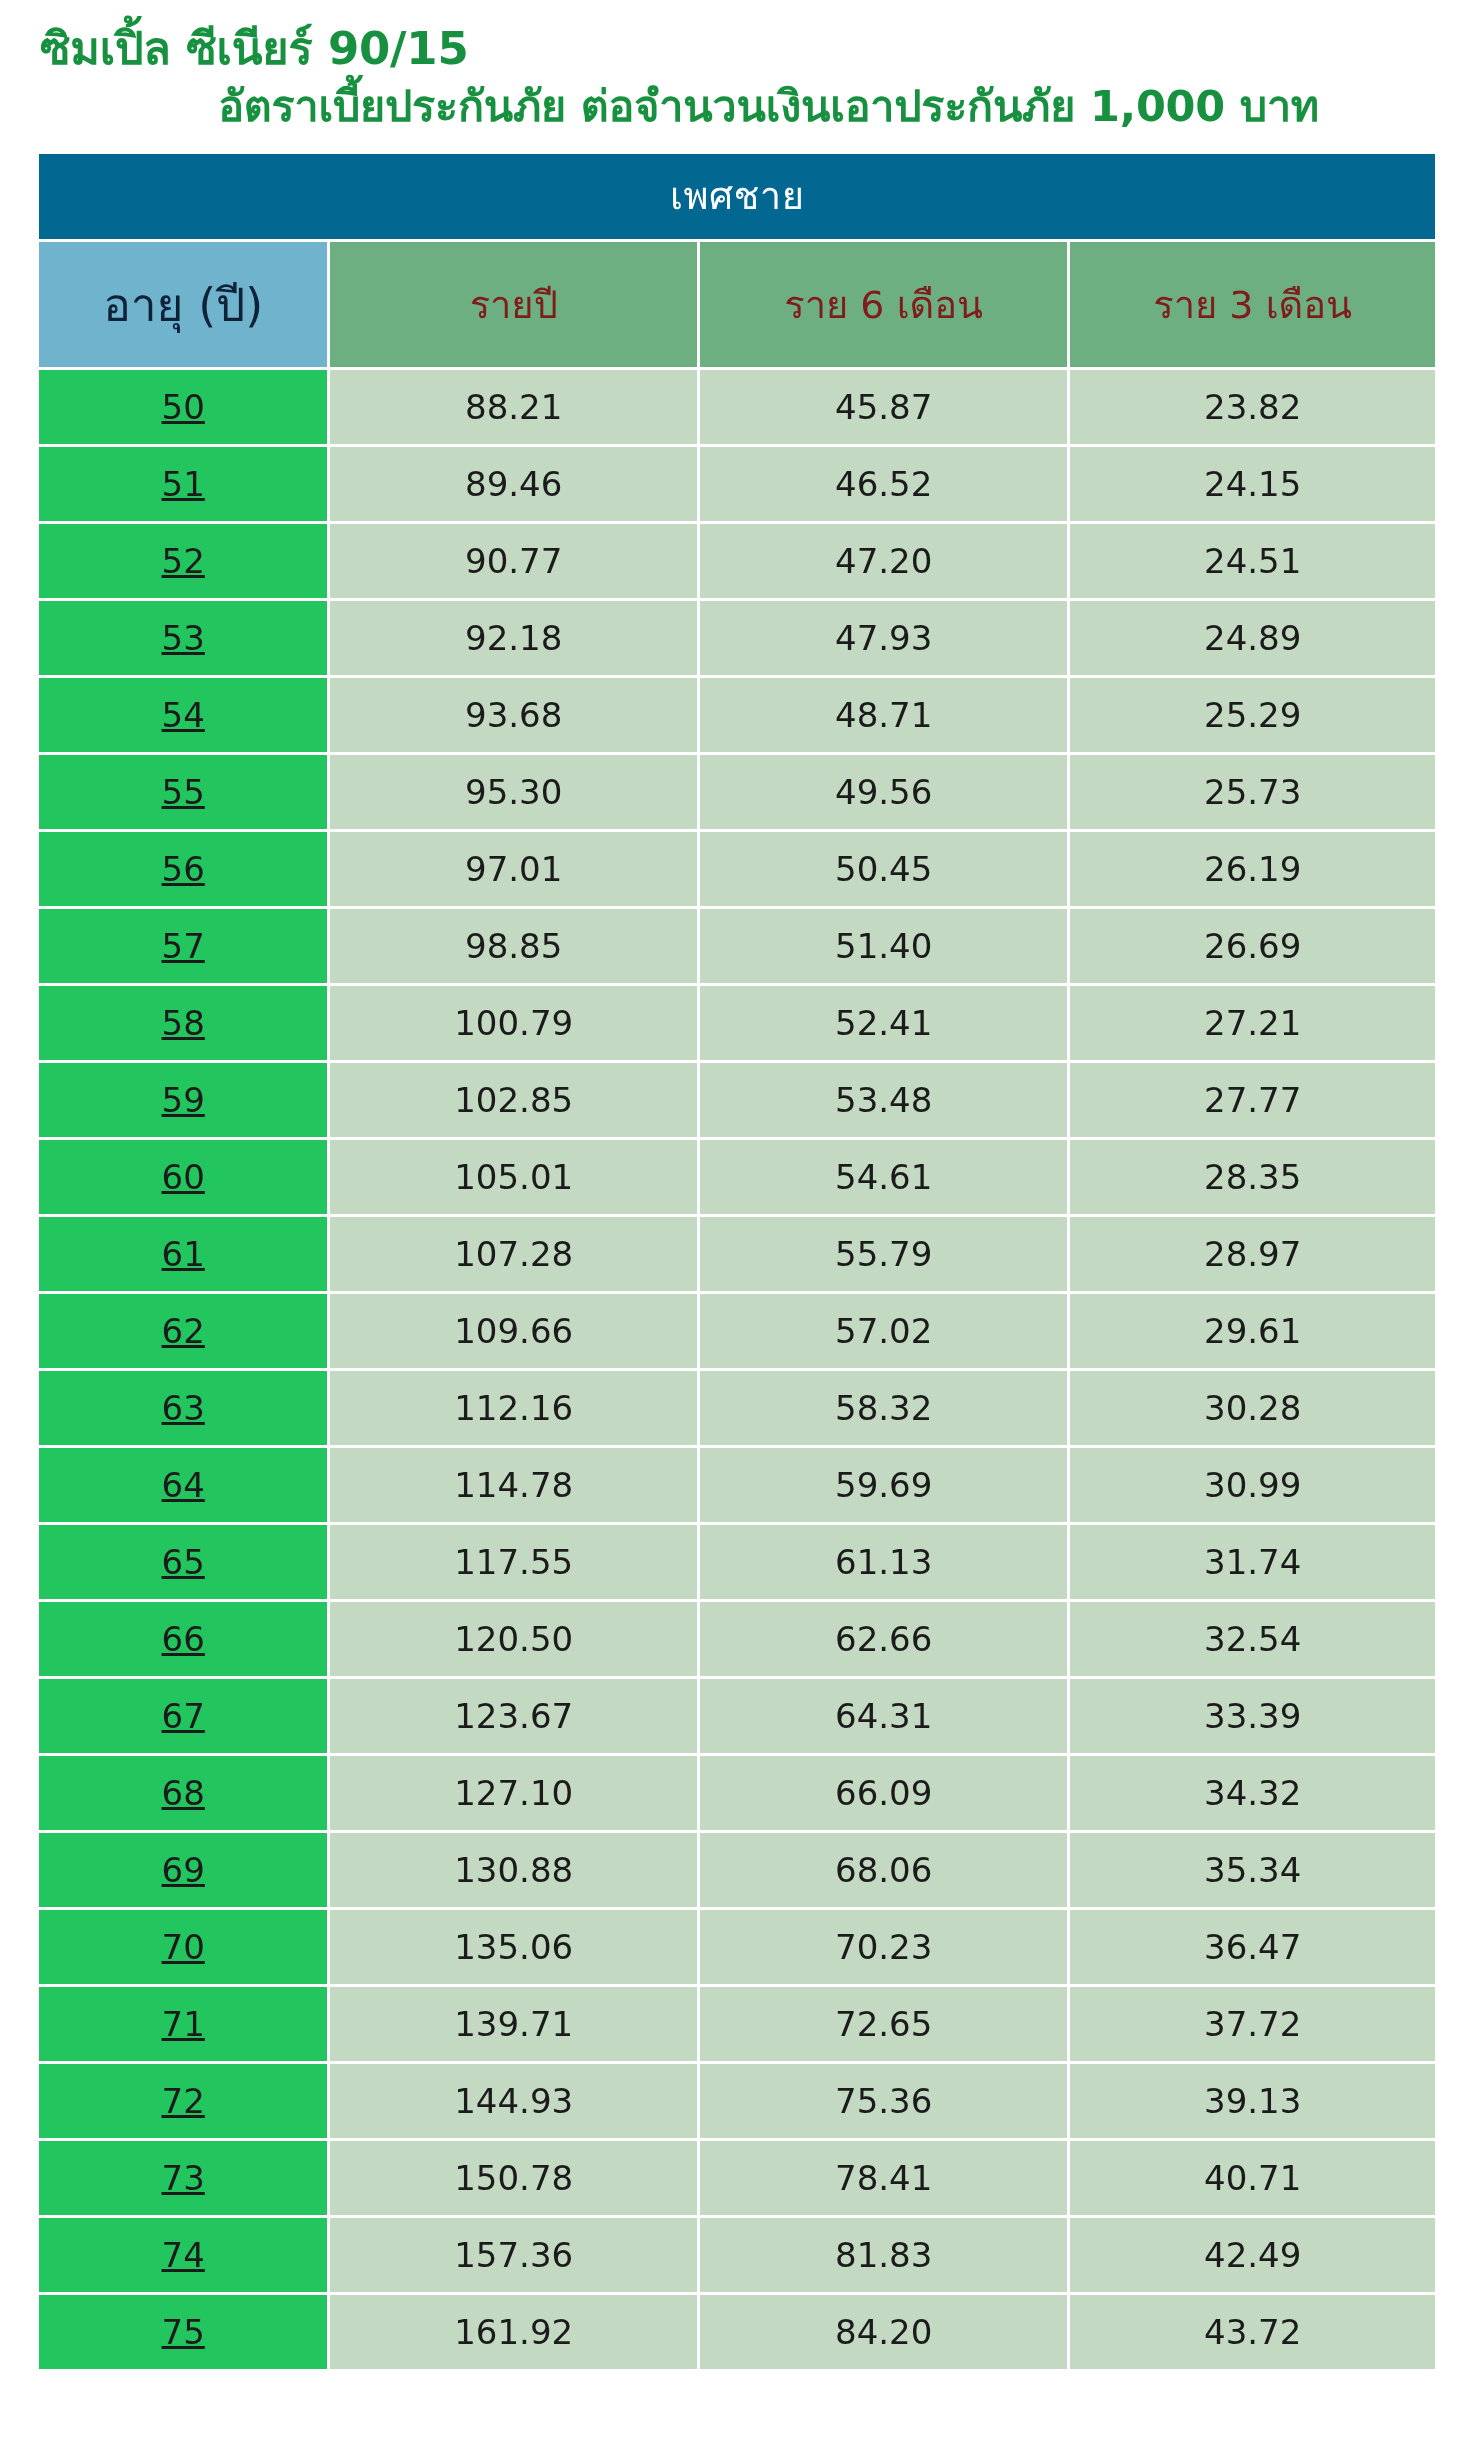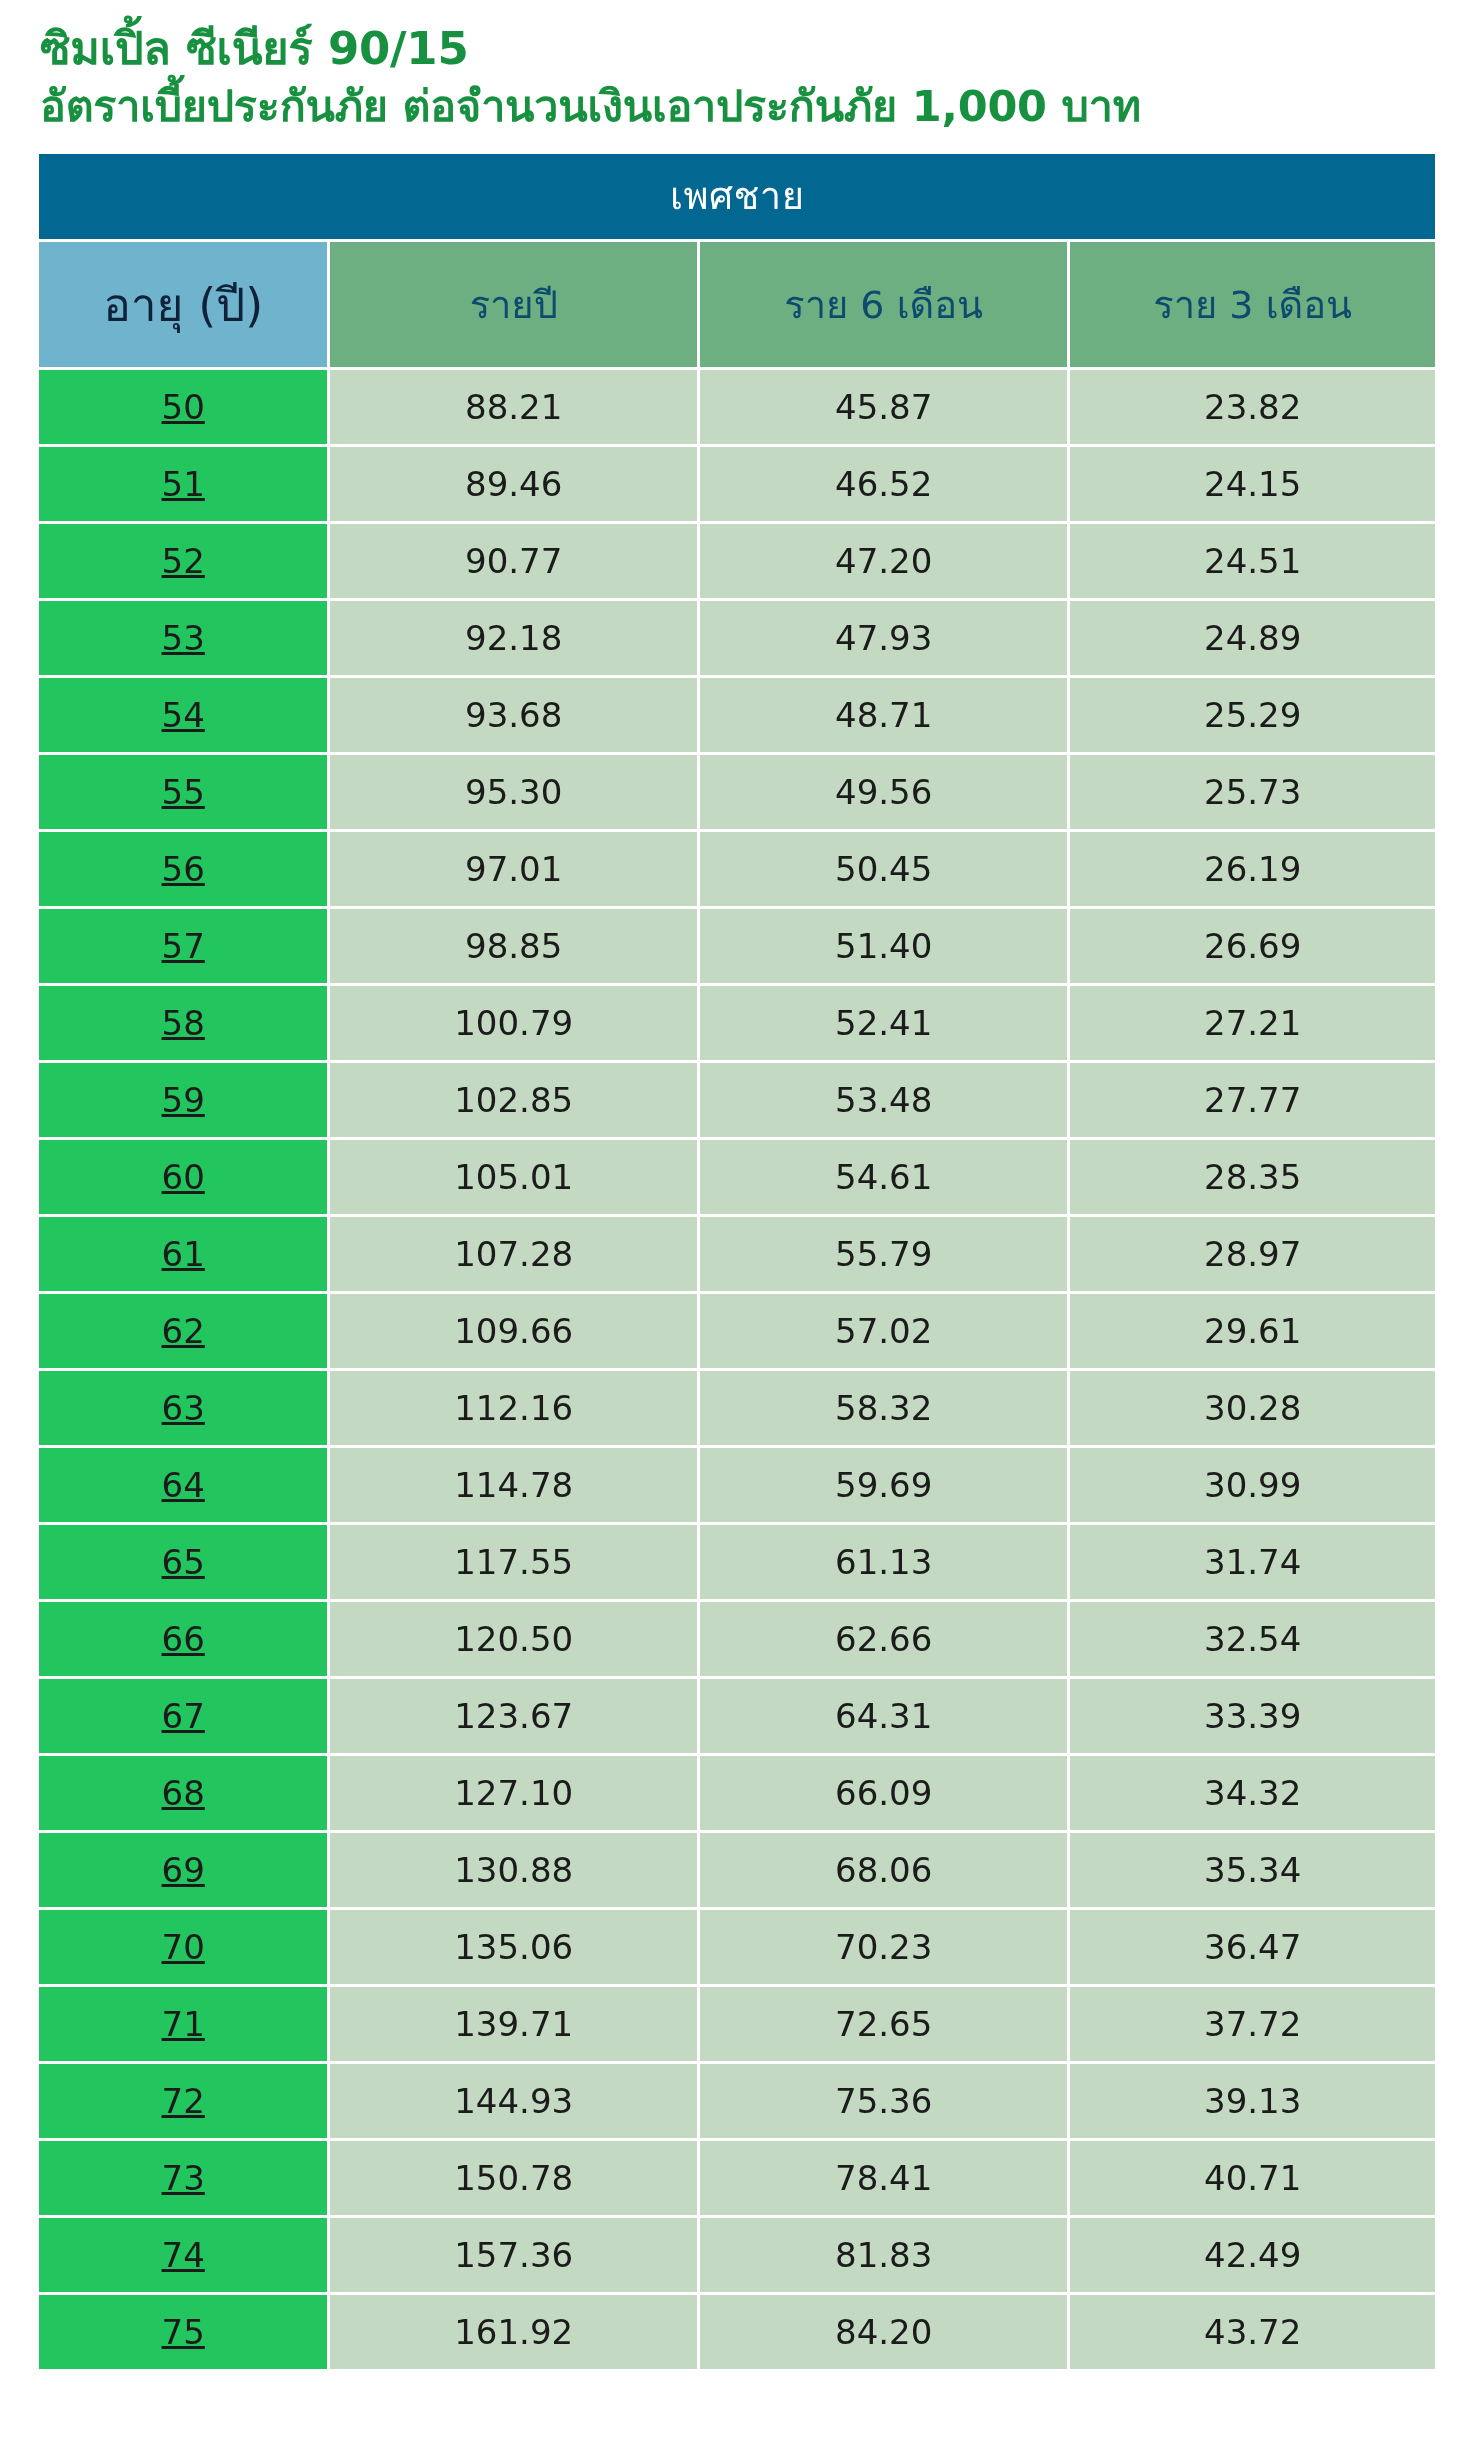--- a/index.html
+++ b/index.html
@@ -32,20 +32,21 @@
     font-weight: 700;
     letter-spacing: -0.2px;
     line-height: 1.32;
     white-space: nowrap;
   }
   .title-main {
     font-size: 45px;
   }
   .title-sub {
     font-size: 43px;
+    text-align: right;
   }
 
   
   .table-wrap {
     margin: 20px 16px 0 40px;
     width: 1395px;
   }
   table.rate-table {
     border-collapse: separate;
     border-spacing: 3.8px 3.8px;
@@ -79,21 +80,21 @@
 
   
   .hdr-age {
     background: #6fb3cc;
     color: #10223a;
     height: 125px;
     font-size: 46px;
   }
   .hdr-green {
     background: #6eaf81;
-    color: #0c4a6e;
+    color: #7f1d1d;
     height: 125px;
     font-size: 38px;
   }
 
   
   .cell-age {
     background: #22c55e;
     color: #1b1b1b;
     height: 74px;
     font-size: 34px;

